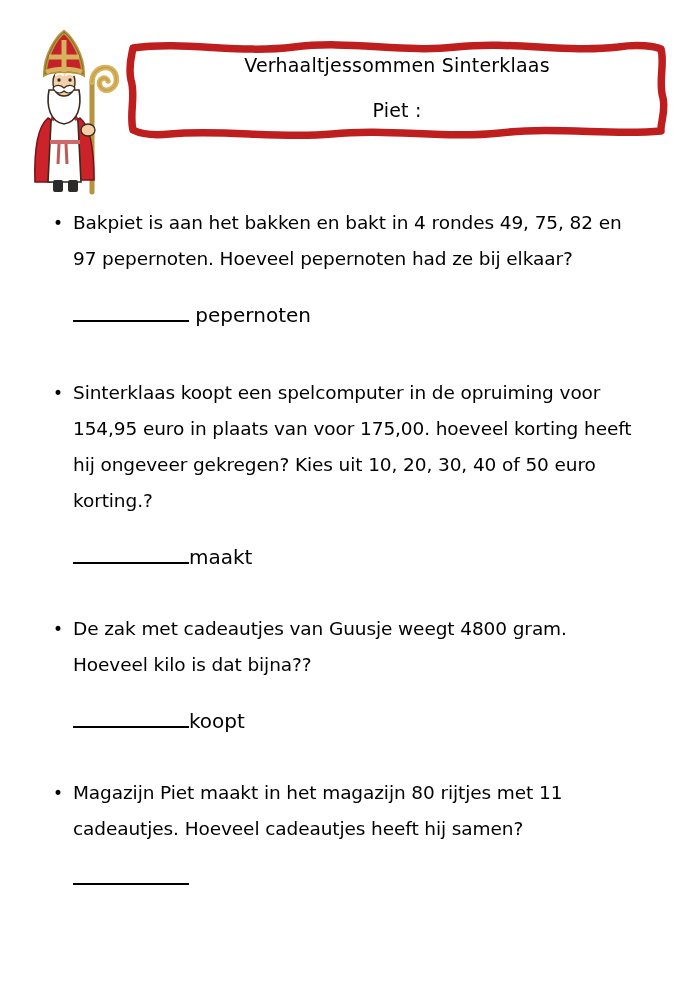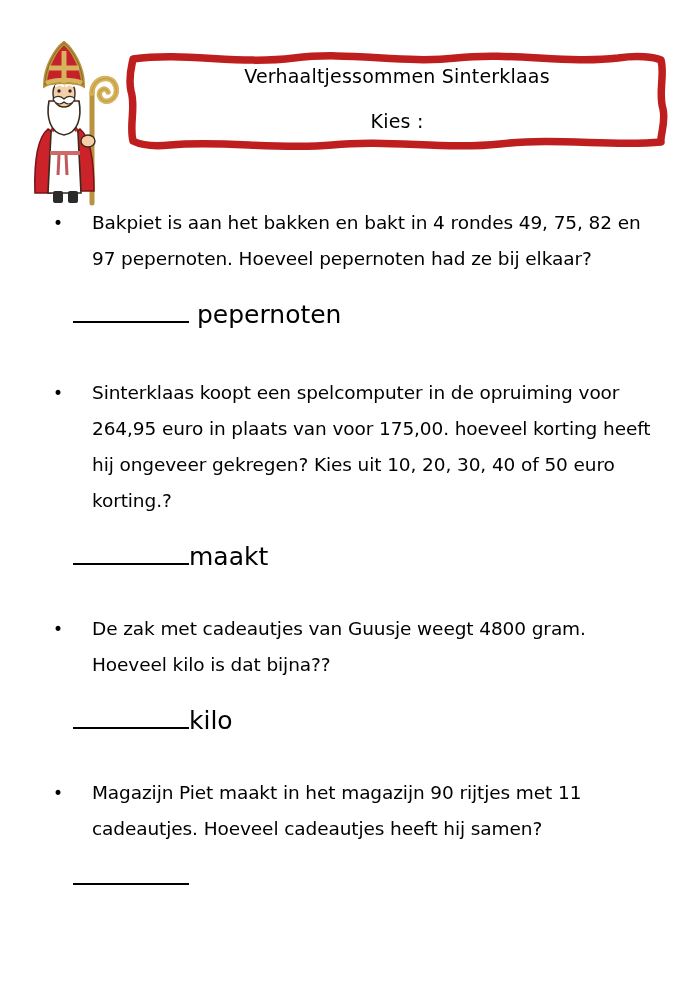--- a/index.html
+++ b/index.html
@@ -14,21 +14,21 @@
     position: relative;
     overflow: hidden;
     font-family: "DejaVu Sans", "Liberation Sans", sans-serif;
     color: #000000;
   }
 
   
   .header-zone {
     position: absolute;
     left: 0;
-    top: 11px;
+    top: 0;
     width: 685px;
     height: 205px;
   }
 
   
   .sint-figure {
     position: absolute;
     left: 18px;
     top: 30px;
     width: 108px;
@@ -114,26 +114,25 @@
     padding-left: 1px;
     box-sizing: border-box;
   }
   .q-text {
     flex: 1 1 auto;
     font-size: 18.5px;
     line-height: 36px;
     color: #000;
     letter-spacing: -0.1px;
     max-width: 560px;
-    margin-left: 19px;
   }
   .answer-row {
     margin-top: 22px;
     margin-left: 21px;
-    font-size: 25px;
+    font-size: 20px;
     line-height: 32px;
     color: #000;
     display: flex;
     align-items: baseline;
   }
   .blank-line {
     display: inline-block;
     width: 116px;
     border-bottom: 2.5px solid #000;
     height: 14px;
@@ -209,21 +208,21 @@
                C 540 74, 534 86, 535 93
                C 486 98, 430 88, 374 95
                C 318 101, 262 90, 206 96
                C 150 101, 96 91, 44 96
                C 26 98, 13 95, 7 92
                C 3 76, 10 58, 5 42
                C 2 28, 6 16, 7 10 Z" fill="none" stroke="#be1e1e" stroke-width="7.5" stroke-linejoin="round" stroke-linecap="round"></path>
     </svg>
     <div class="title-inner">
       <div class="title-text">Verhaaltjessommen Sinterklaas</div>
-      <div class="naam-text">Kies :</div>
+      <div class="naam-text">Piet :</div>
     </div>
   </div>
 </div>
 
 <div class="questions">
 
   <div class="question-block">
     <div class="q-row">
       <div class="bullet">•</div>
       <div class="q-text">Bakpiet is aan het bakken en bakt in 4 rondes 49, 75, 82 en 97 pepernoten. Hoeveel pepernoten had ze bij elkaar?</div>
@@ -232,46 +231,46 @@
       <span class="blank-line"></span>
       <span class="unit-label"> pepernoten</span>
     </div>
   </div>
 
   <div class="gap-lg"></div>
 
   <div class="question-block">
     <div class="q-row">
       <div class="bullet">•</div>
-      <div class="q-text">Sinterklaas koopt een spelcomputer in de opruiming voor 264,95 euro in plaats van voor 175,00. hoeveel korting heeft hij ongeveer gekregen? Kies uit 10, 20, 30, 40 of 50 euro korting.?</div>
+      <div class="q-text">Sinterklaas koopt een spelcomputer in de opruiming voor 154,95 euro in plaats van voor 175,00. hoeveel korting heeft hij ongeveer gekregen? Kies uit 10, 20, 30, 40 of 50 euro korting.?</div>
     </div>
     <div class="answer-row">
       <span class="blank-line"></span>
       <span class="unit-label">maakt</span>
     </div>
   </div>
 
   <div class="gap-md"></div>
 
   <div class="question-block">
     <div class="q-row">
       <div class="bullet">•</div>
       <div class="q-text">De zak met cadeautjes van Guusje weegt 4800 gram. Hoeveel kilo is dat bijna??</div>
     </div>
     <div class="answer-row">
       <span class="blank-line"></span>
-      <span class="unit-label">kilo</span>
+      <span class="unit-label">koopt</span>
     </div>
   </div>
 
   <div class="gap-md"></div>
 
   <div class="question-block">
     <div class="q-row">
       <div class="bullet">•</div>
-      <div class="q-text">Magazijn Piet maakt in het magazijn 90 rijtjes met 11 cadeautjes. Hoeveel cadeautjes heeft hij samen?</div>
+      <div class="q-text">Magazijn Piet maakt in het magazijn 80 rijtjes met 11 cadeautjes. Hoeveel cadeautjes heeft hij samen?</div>
     </div>
     <div class="answer-row">
       <span class="blank-line"></span>
     </div>
   </div>
 
 </div>
 
 </body></html>

